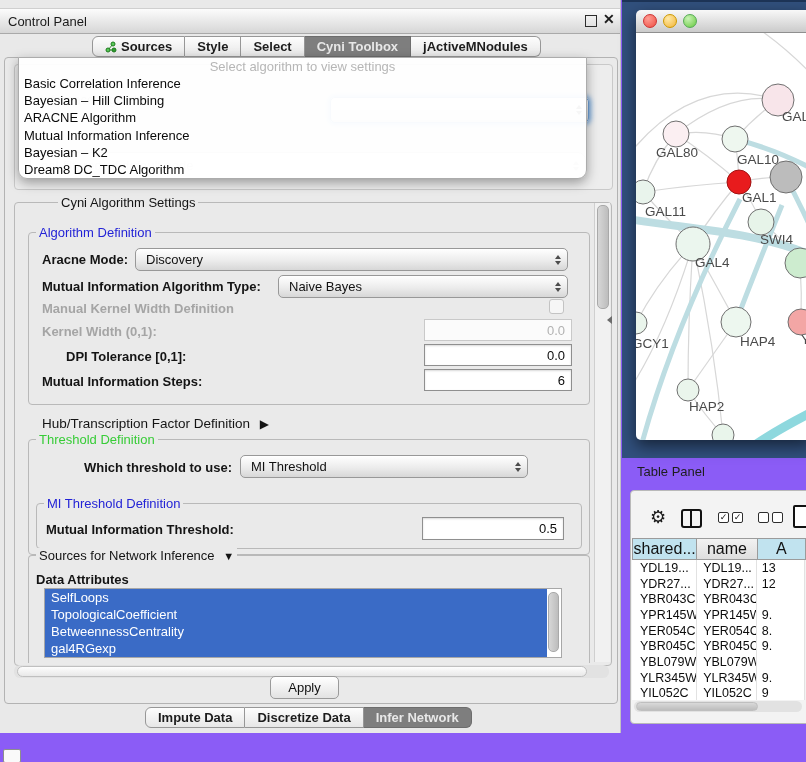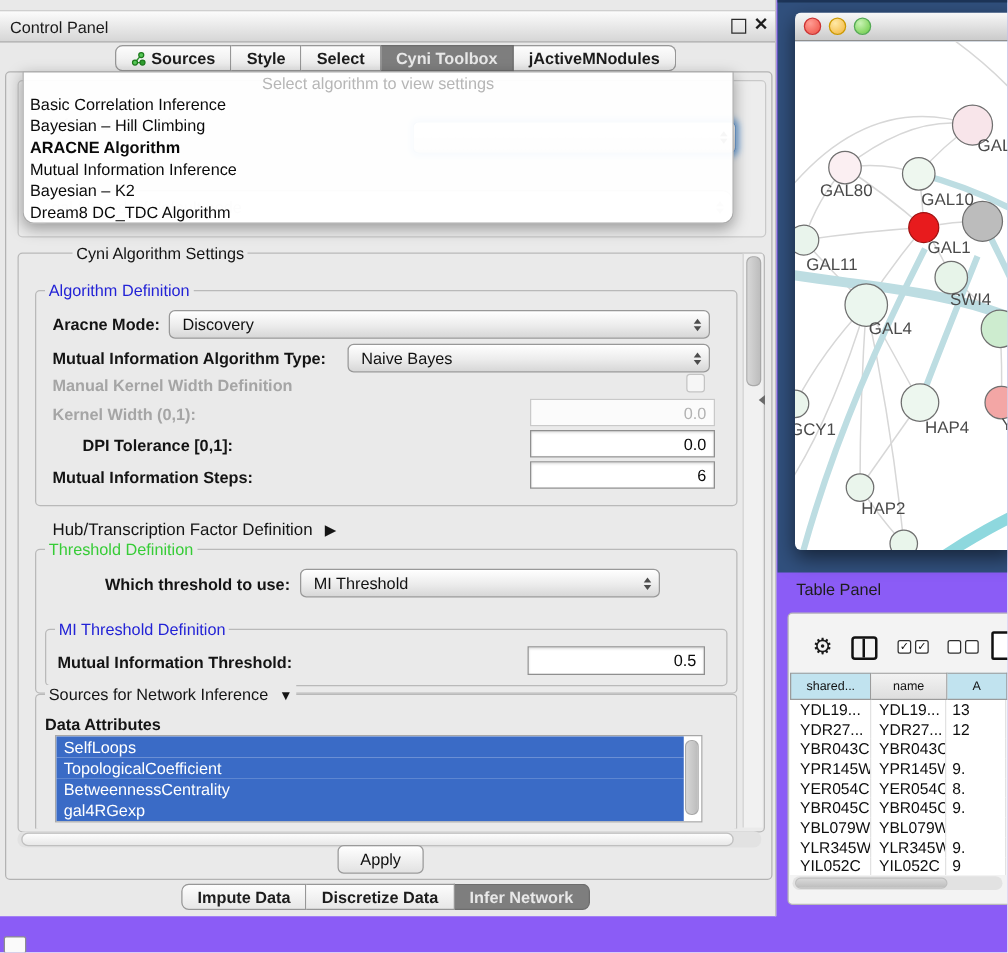--- a/index.html
+++ b/index.html
@@ -30,21 +30,21 @@
   .inner-panel{position:absolute;left:14px;top:64px;width:597px;height:124px;
     border:1px solid #c9c9c9;border-radius:4px;background:#ededed;}
 
   
   .popup{position:absolute;left:18px;top:57px;width:567px;height:120px;
     background:rgba(255,255,255,0.95);border:1px solid #acacac;
     border-radius:0 0 9px 9px;box-shadow:0 4px 12px rgba(0,0,0,0.35);z-index:12;
     font-size:13px;overflow:hidden;}
   .popup .prompt{height:17px;text-align:center;color:#b6b6b6;line-height:17px;}
   .popup .item{height:17.2px;line-height:17.2px;padding-left:5px;color:#0a0a0a;}
-  .popup .item.bold{font-weight:bold;}
+  .popup .item.bold{font-weight:normal;}
 
   
   .combo{position:absolute;border:1px solid #989898;border-radius:5px;
     background:linear-gradient(#ffffff,#ececec 55%,#d7d7d7);
     box-shadow:inset 0 1px 0 rgba(255,255,255,.9);
     font-size:13px;color:#111;display:flex;align-items:center;padding-left:10px;}
   .combo .stepper{position:absolute;right:6px;top:0;bottom:0;display:flex;
     flex-direction:column;justify-content:center;gap:2px;}
   .tri-up{width:0;height:0;border-left:3.5px solid transparent;border-right:3.5px solid transparent;
     border-bottom:4.5px solid #4c4c4c;}
@@ -101,21 +101,21 @@
 
   .tpanel{position:absolute;left:630px;top:490px;width:184px;height:232px;
     background:#f3f3f3;border:1px solid #b9b9b9;border-radius:4px;}
   .tb-icon{position:absolute;color:#1a1a1a;}
   .cols-icon{position:absolute;width:17px;height:15px;border:2px solid #111;border-radius:3px;}
   .cols-icon:after{content:"";position:absolute;left:7px;top:0;width:2px;height:15px;background:#111;}
   .cb{display:inline-block;width:9px;height:9px;border:1.5px solid #2e2e2e;border-radius:2px;
     font-size:9px;line-height:9px;text-align:center;color:#111;background:#fff;}
   .doc-icon{position:absolute;width:14px;height:19px;border:2px solid #111;border-radius:2px;background:#fff;}
 
-  .thead{position:absolute;display:flex;height:22px;font-size:10px;color:#111;}
+  .thead{position:absolute;display:flex;height:22px;font-size:16px;color:#111;}
   .th{border:1px solid #9b9b9b;border-left:none;background:linear-gradient(#f2f2f2,#dedede);
     display:flex;align-items:center;justify-content:center;overflow:hidden;}
   .th:first-child{border-left:1px solid #9b9b9b;}
   .th.selcol{background:#c1e3ef;}
   .trows{position:absolute;overflow:hidden;background:#fff;}
   .trow{display:flex;height:15.7px;font-size:12.5px;color:#0d0d0d;}
   .td{overflow:hidden;white-space:nowrap;border-right:1px solid #e2e2e2;
     display:flex;align-items:center;}
 
   .splitter-arrow{position:absolute;width:0;height:0;

